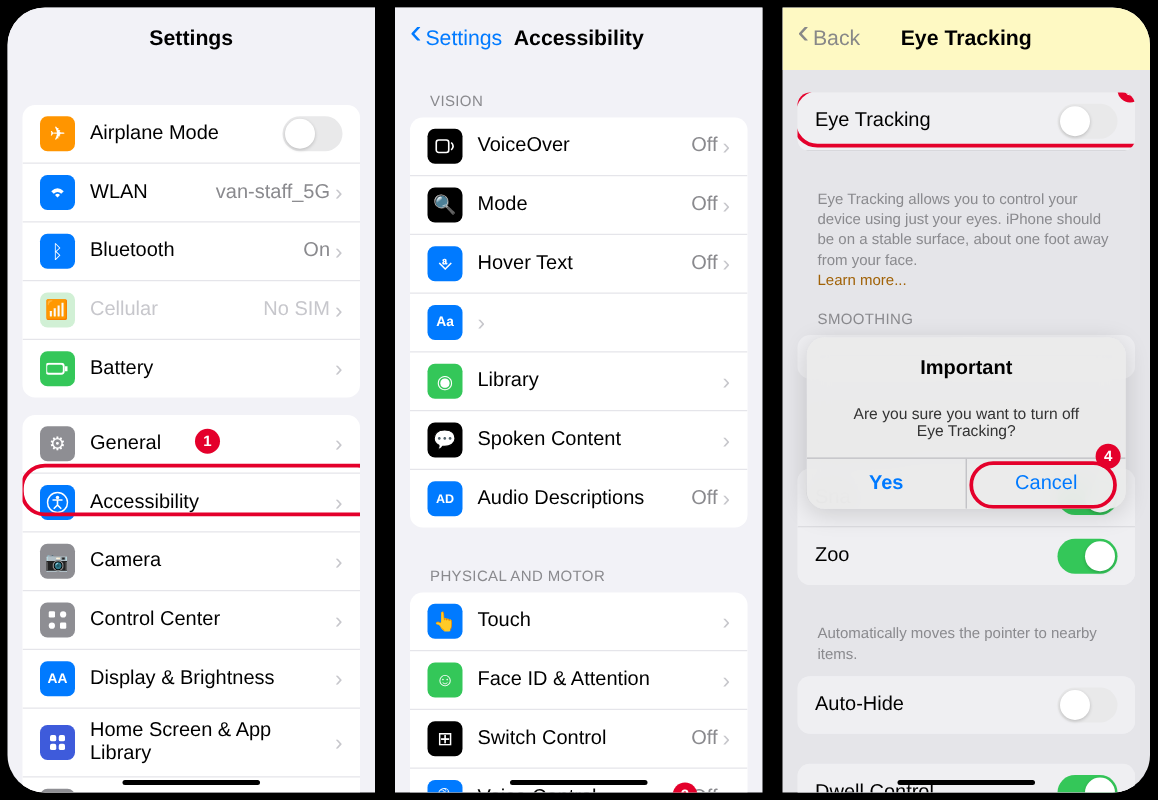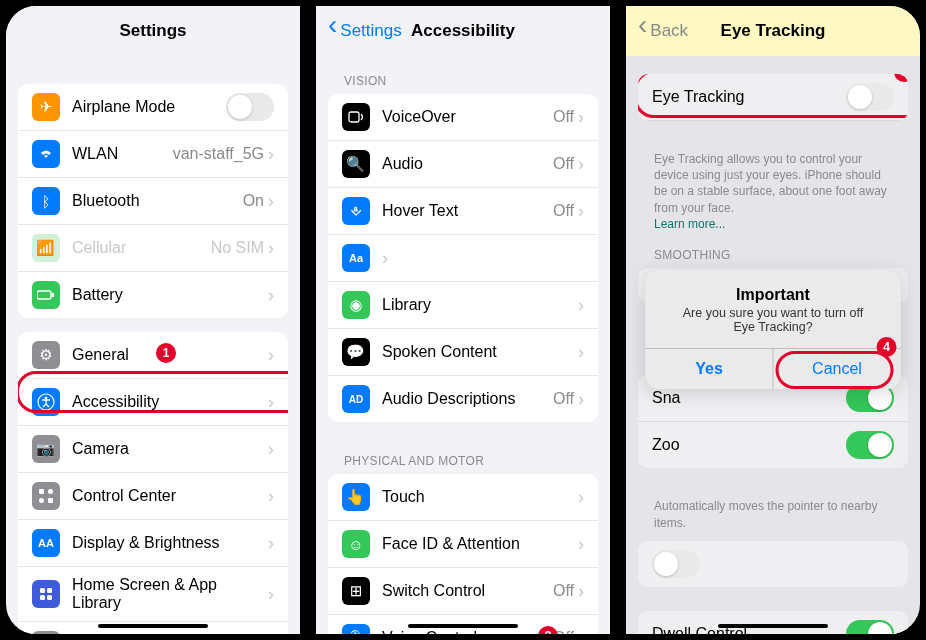--- a/index.html
+++ b/index.html
@@ -125,21 +125,21 @@
     justify-content: center;
     z-index: 10;
   }
   .desc {
     font-size: 12px;
     color: #8a8a8e;
     padding: 6px 16px 10px;
     line-height: 1.35;
     margin-top: 24px;
   }
-  .desc a { color: #0f766e; text-decoration: none; }
+  .desc a { color: #a16207; text-decoration: none; }
   .slider-track {
     height: 3px; background: #c7c7cc; border-radius: 2px;
     margin: 16px 18px; position: relative;
   }
   .slider-thumb {
     position: absolute; width: 24px; height: 24px;
     background: #fff; border-radius: 50%;
     top: -11px; left: 46%;
     box-shadow: 0 1px 4px rgba(0,0,0,0.25);
   }
@@ -149,21 +149,21 @@
     transform: translateX(-50%);
     width: 255px;
     background: #eaeaeaf5;
     backdrop-filter: blur(10px);
     border-radius: 14px;
     overflow: hidden;
     z-index: 50;
     box-shadow: 0 4px 20px rgba(0,0,0,0.15);
   }
   .alert-body { padding: 16px 14px 14px; text-align: center; }
-  .alert-title { font-size: 16px; font-weight: 600; margin-bottom: 2px; }
+  .alert-title { font-size: 16px; font-weight: 600; margin-bottom: 20px; }
   .alert-msg { font-size: 12.5px; color: #333; }
   .alert-btns { display: flex; border-top: 0.5px solid #bdbdc2; }
   .alert-btn {
     flex: 1; padding: 11px 0; text-align: center;
     color: #007aff; font-size: 16px;
   }
   .alert-btn:first-child { border-right: 0.5px solid #bdbdc2; }
   .alert-btn.bold { font-weight: 600; }
   .home-indicator {
     position: absolute;
@@ -308,21 +308,21 @@
                 <rect x="1" y="3" width="10" height="10" rx="2" fill="none" stroke="#fff" stroke-width="1.3"></rect>
                 <path d="M13 5 Q16 8 13 11" stroke="#fff" fill="none" stroke-width="1.3"></path>
               </svg>
             </div>
             <div class="row-label">VoiceOver</div>
             <div class="row-value">Off</div>
             <div class="chev"></div>
           </div>
       <div class="row">
             <div class="icon" style="background:#000">🔍</div>
-            <div class="row-label">Audio</div>
+            <div class="row-label">Mode</div>
             <div class="row-value">Off</div>
             <div class="chev"></div>
           </div>
       <div class="row">
             <div class="icon" style="background:#007aff;font-size:13px;font-weight:700">⎀</div>
             <div class="row-label">Hover Text</div>
             <div class="row-value">Off</div>
             <div class="chev"></div>
           </div>
       <div class="row">
@@ -409,20 +409,21 @@
             <div class="toggle on"></div>
           </div>
       <div class="row">
             <div class="row-label">Zoo</div>
             <div class="toggle on"></div>
           </div>
     </div>
     <div class="desc">Automatically moves the pointer to nearby items.</div>
     <div class="group">
       <div class="row">
+            <div class="row-label">Auto-Hide</div>
             <div class="toggle"></div>
           </div>
     </div>
     <div style="height:10px"></div>
     <div class="group">
       <div class="row">
             <div class="row-label">Dwell Control</div>
             <div class="toggle on"></div>
           </div>
     </div>

